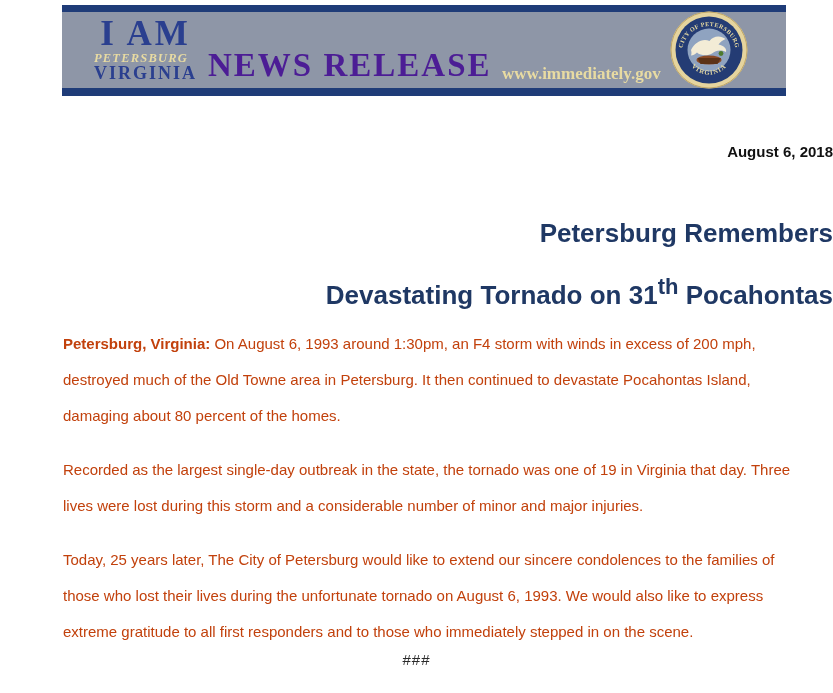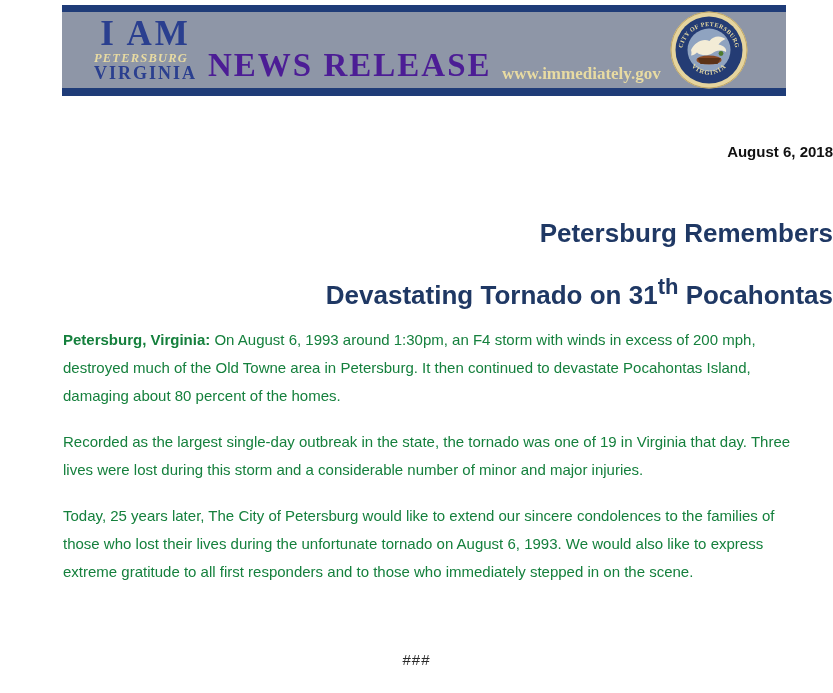--- a/index.html
+++ b/index.html
@@ -47,21 +47,21 @@
   .doc-title {
     position:absolute; left:0; width:100%; text-align:right;
     font-size:26px; font-weight:bold; color:#1f3864;
   }
   .doc-title.line1 { top:218px; }
   .doc-title.line2 { top:274px; }
   .doc-title sup { font-size:22px; }
 
   .body-text {
     position:absolute; left:63px; top:326px; width:730px;
-    font-size:15px; line-height:28px; color:#15803d;
+    font-size:15px; line-height:36px; color:#c2410c;
   }
   .body-text p { margin:0 0 18px 0; }
   .lead-bold { font-weight:bold; }
 
   .end-mark {
     position:absolute; top:651px; left:0; width:100%;
     text-align:center; font-size:15px; color:#2a2a2a; letter-spacing:1px;
   }
 </style>
 </head>

